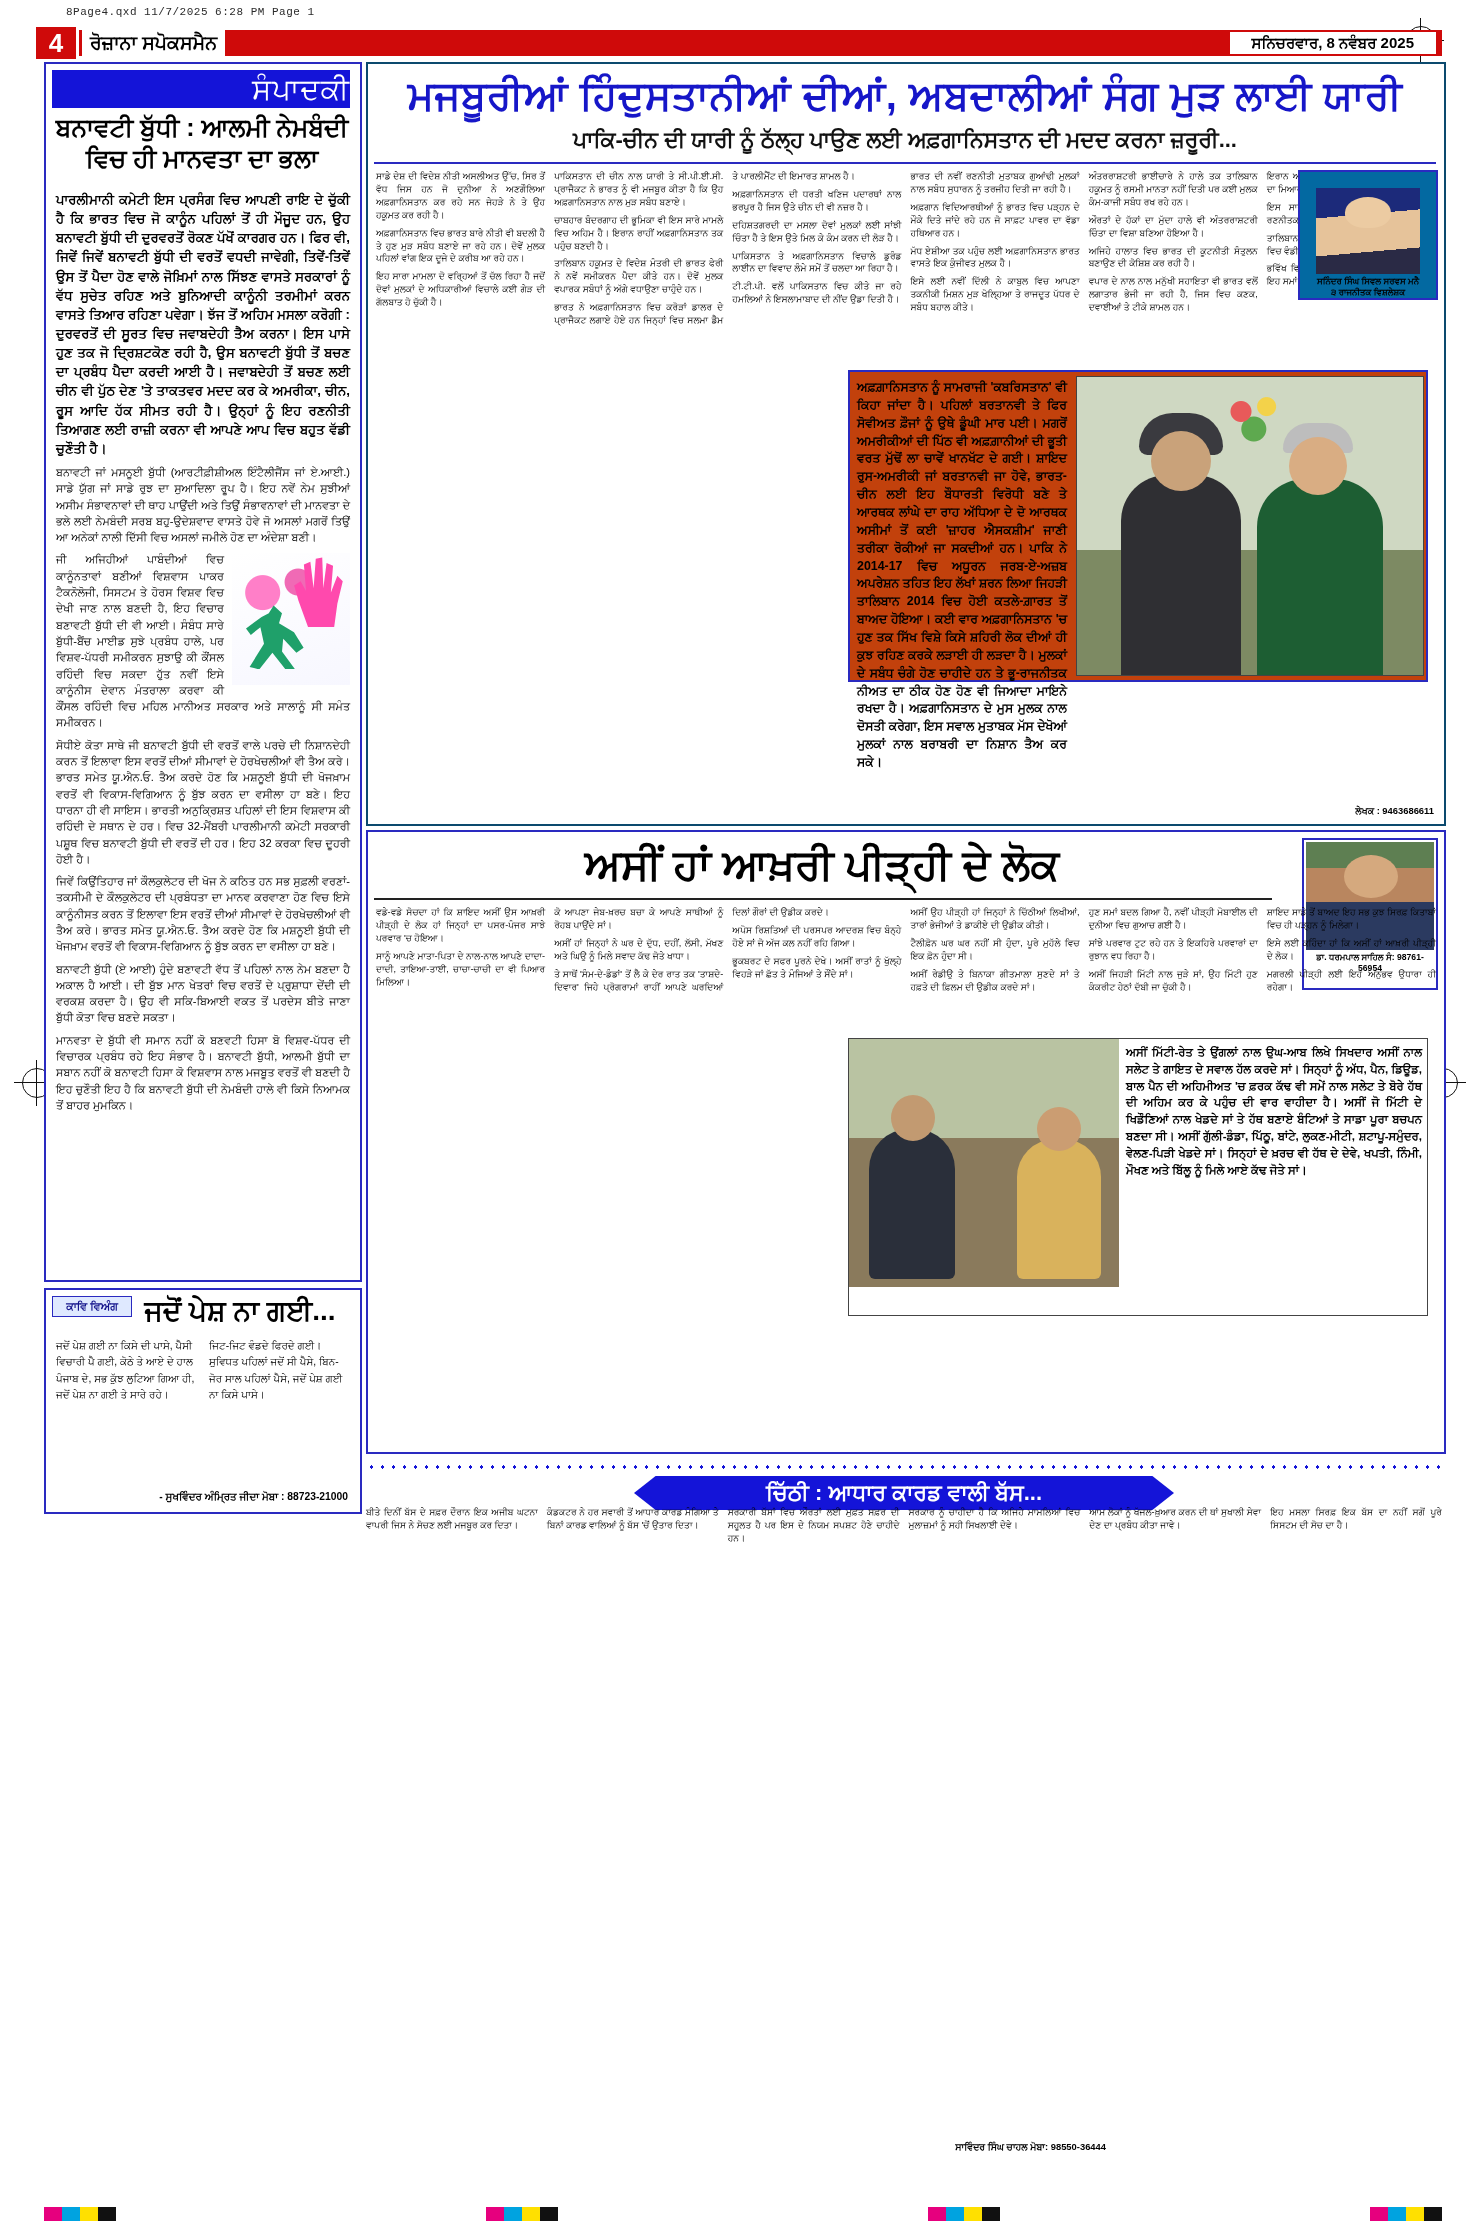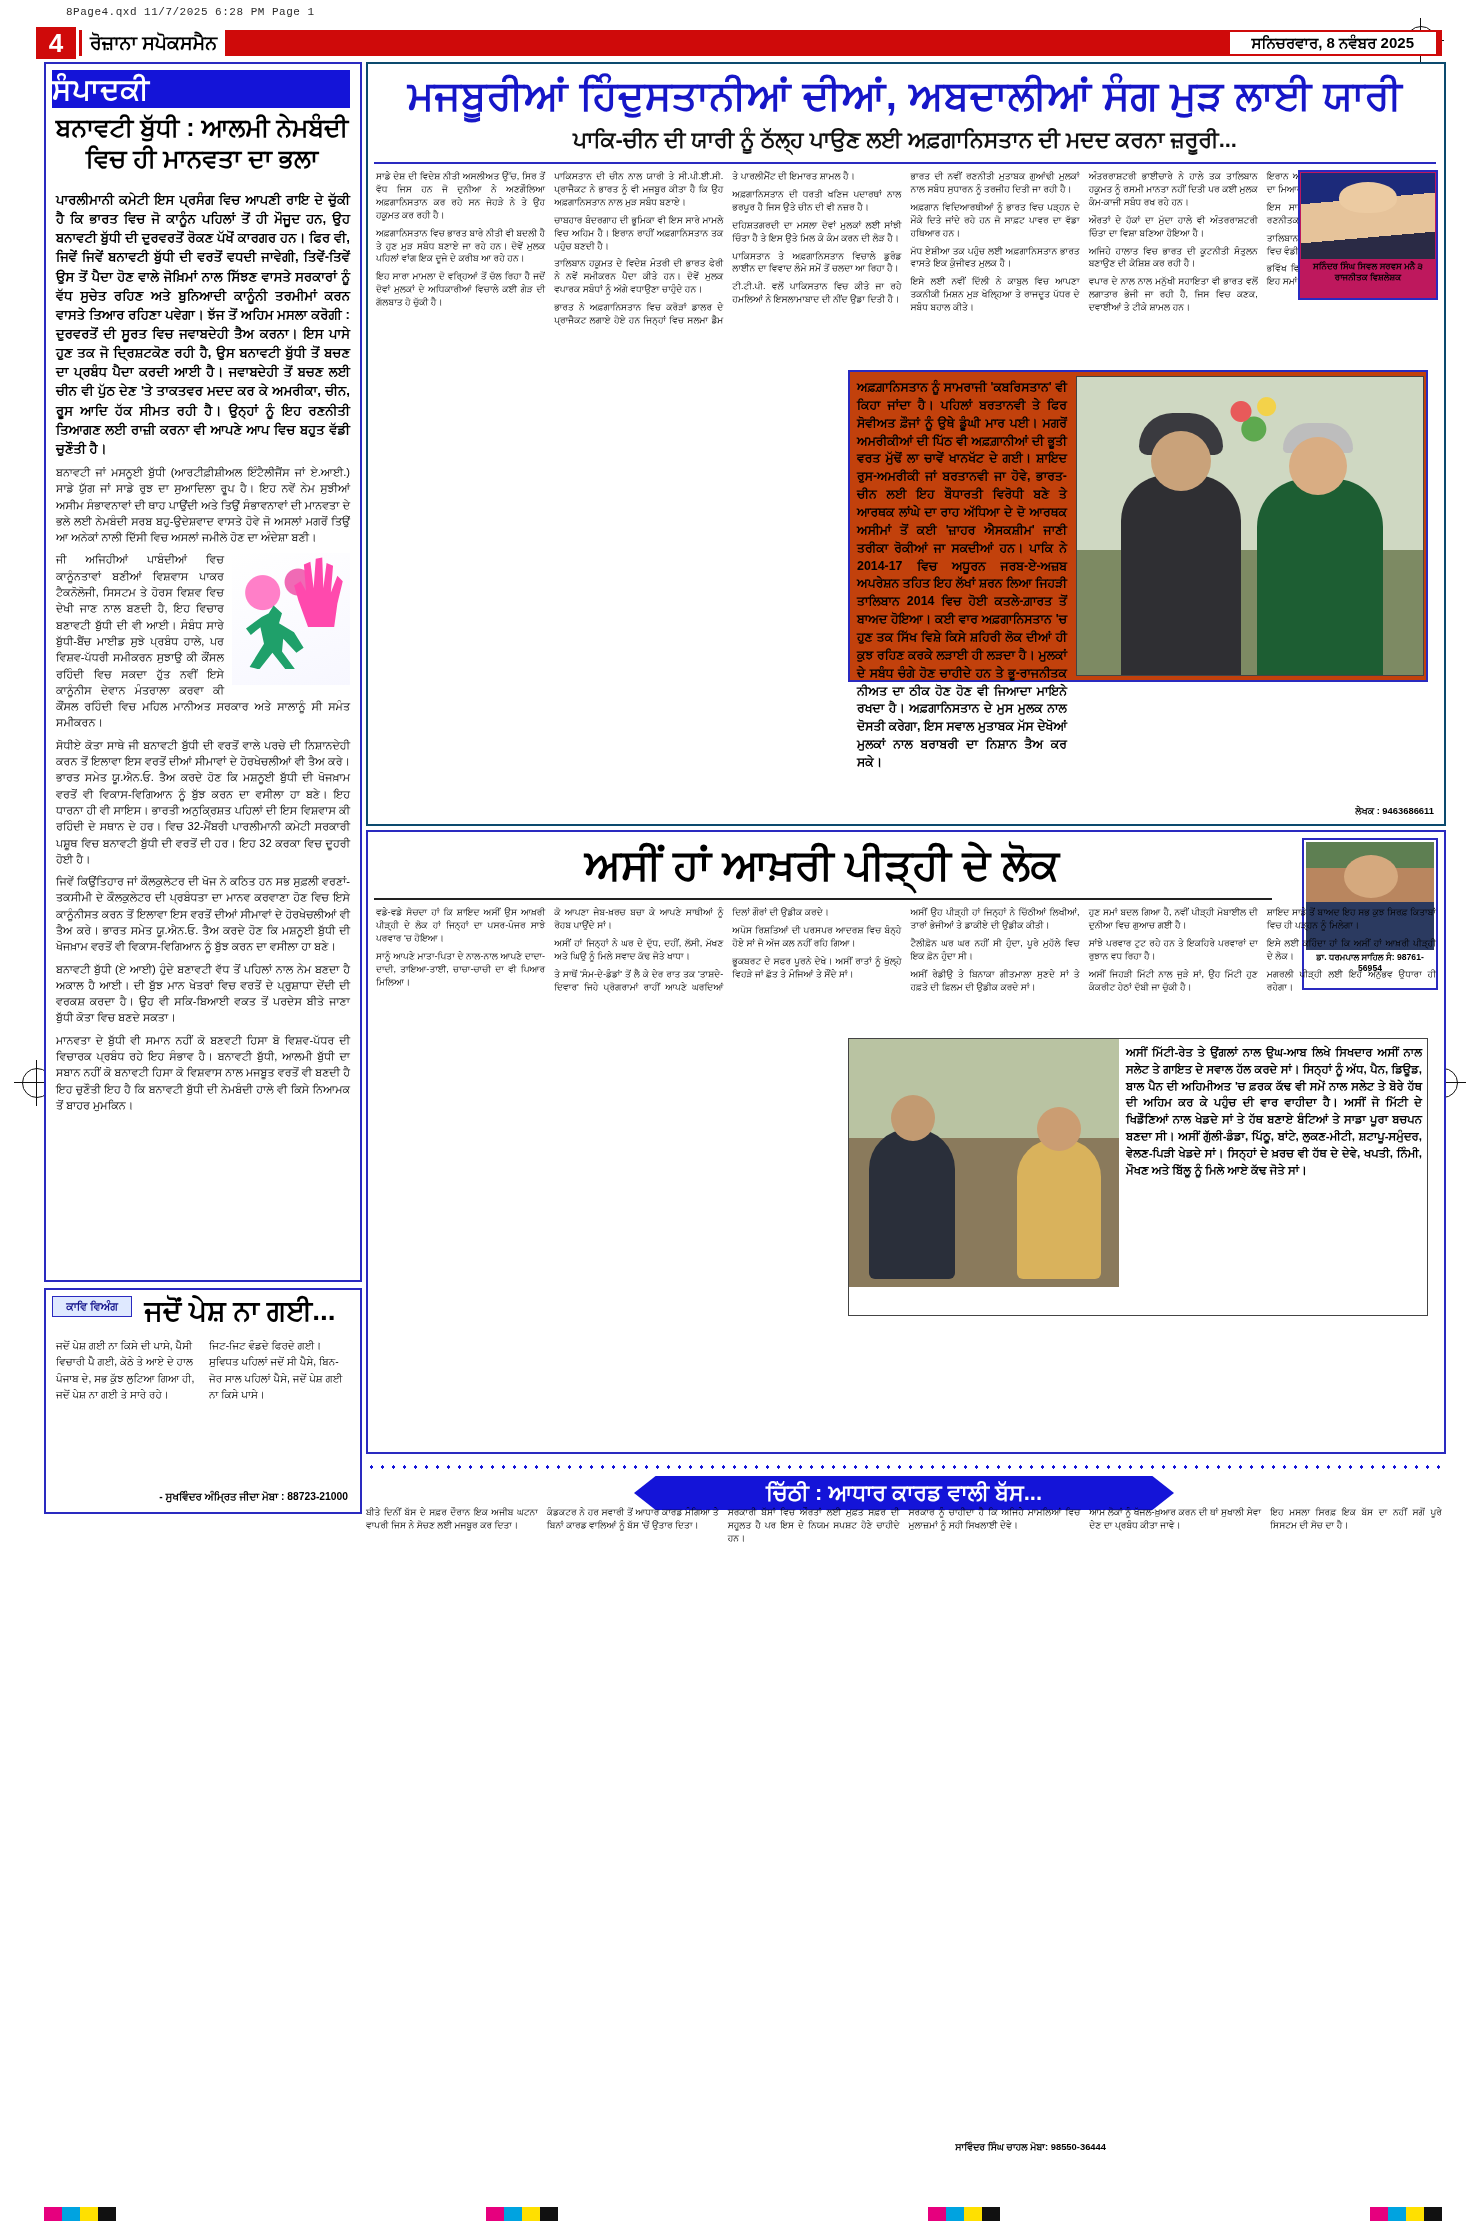--- a/index.html
+++ b/index.html
@@ -17,21 +17,21 @@
   .regcircle{position:absolute;left:8px;top:8px;width:28px;height:28px;border:1px solid #111;border-radius:50%;}
 
   
   .masthead{position:absolute;left:36px;top:30px;width:1406px;height:26px;background:#cf0a0a;}
   .mh-num{position:absolute;left:0px;top:-3px;width:40px;height:32px;background:#cf0a0a;color:#fff;font-size:26px;font-weight:bold;text-align:center;line-height:32px;border-right:3px solid #fff;}
   .mh-title{position:absolute;left:46px;top:0px;height:26px;background:#fff;color:#000;font-size:19px;font-weight:bold;line-height:26px;padding:0 8px;white-space:nowrap;}
   .mh-date{position:absolute;right:6px;top:2px;height:22px;background:#fff;color:#000;font-size:15px;font-weight:bold;line-height:22px;padding:0 22px;white-space:nowrap;}
 
   
   .edit-col{position:absolute;left:44px;top:62px;width:314px;height:1216px;border:2px solid #2a2ac0;background:#fff;}
-  .edit-kicker{position:absolute;left:6px;top:6px;width:298px;height:38px;background:#1414d8;color:#fff;font-size:29px;font-weight:bold;text-align:left;line-height:38px;letter-spacing:1px;}
+  .edit-kicker{position:absolute;left:6px;top:6px;width:298px;height:38px;background:#1414d8;color:#fff;font-size:29px;font-weight:normal;text-align:right;line-height:38px;letter-spacing:1px;}
   .edit-head{position:absolute;left:6px;top:48px;width:300px;text-align:center;font-size:25px;font-weight:bold;line-height:1.22;}
   .edit-body{position:absolute;left:10px;top:126px;width:294px;font-size:11.1px;line-height:1.47;text-align:justify;}
   .edit-body p{margin:0 0 6px 0;}
   .edit-body .lead{font-size:13.2px;font-weight:bold;line-height:1.45;}
   .edit-art{float:right;width:118px;height:132px;margin:2px 0 4px 8px;
     background:
       radial-gradient(circle at 26% 30%, #ff7fc8 0 17px, transparent 18px),
       radial-gradient(circle at 56% 22%, #f06ab5 0 13px, transparent 14px),
       linear-gradient(160deg,#ffffff 0%,#f7f7ff 100%);
     position:relative;}
@@ -45,21 +45,21 @@
   .poem-cols{position:absolute;left:10px;top:48px;width:294px;display:flex;gap:12px;}
   .poem-cols div{flex:1;font-size:10.3px;line-height:1.58;}
   .poem-sign{position:absolute;right:12px;bottom:8px;text-align:right;font-size:10.3px;font-weight:bold;line-height:1.5;}
 
   
   .main-wrap{position:absolute;left:366px;top:62px;width:1076px;height:760px;border:2px solid #0c4a6e;background:#fff;}
   .main-head{position:absolute;left:4px;top:6px;width:1066px;text-align:center;font-size:40px;font-weight:bold;color:#1616c8;letter-spacing:.5px;line-height:50px;}
   .main-sub{position:absolute;left:4px;top:62px;width:1066px;text-align:center;font-size:22px;font-weight:bold;color:#111;line-height:28px;}
   .main-rule{position:absolute;left:6px;top:98px;width:1062px;height:2px;background:#2a2ac0;}
 
-  .author-box{position:absolute;right:6px;top:106px;width:140px;height:130px;border:2px solid #2a2ac0;background:#be185d;padding:1px;box-sizing:border-box;}
+  .author-box{position:absolute;right:6px;top:106px;width:140px;height:130px;border:2px solid #2a2ac0;background:#0369a1;padding:16px;box-sizing:border-box;}
   .author-photo{width:100%;height:86px;background:linear-gradient(175deg,#1c2a7a 0 32%,#e6c39a 32% 72%,#2a2a45 72% 100%);position:relative;overflow:hidden;}
   .author-photo:after{content:"";position:absolute;left:28%;top:10%;width:44%;height:36%;border-radius:50% 50% 44% 44%;background:#eccba2;}
   .author-cap{margin-top:2px;font-size:8.6px;font-weight:bold;text-align:center;line-height:1.28;}
 
   .story-cols{position:absolute;left:8px;top:106px;width:1060px;height:640px;column-count:6;column-gap:9px;font-size:9.1px;line-height:1.42;text-align:justify;}
   .story-cols p{margin:0 0 5px 0;}
 
   
   .inset{position:absolute;left:480px;top:306px;width:580px;height:312px;border:2px solid #2a2ac0;background:#c2410c;box-sizing:border-box;padding-left:48px;}
   .inset-quote{position:absolute;left:4px;top:4px;width:216px;height:300px;font-size:12.4px;font-weight:bold;line-height:1.44;text-align:justify;padding:3px;box-sizing:border-box;}

